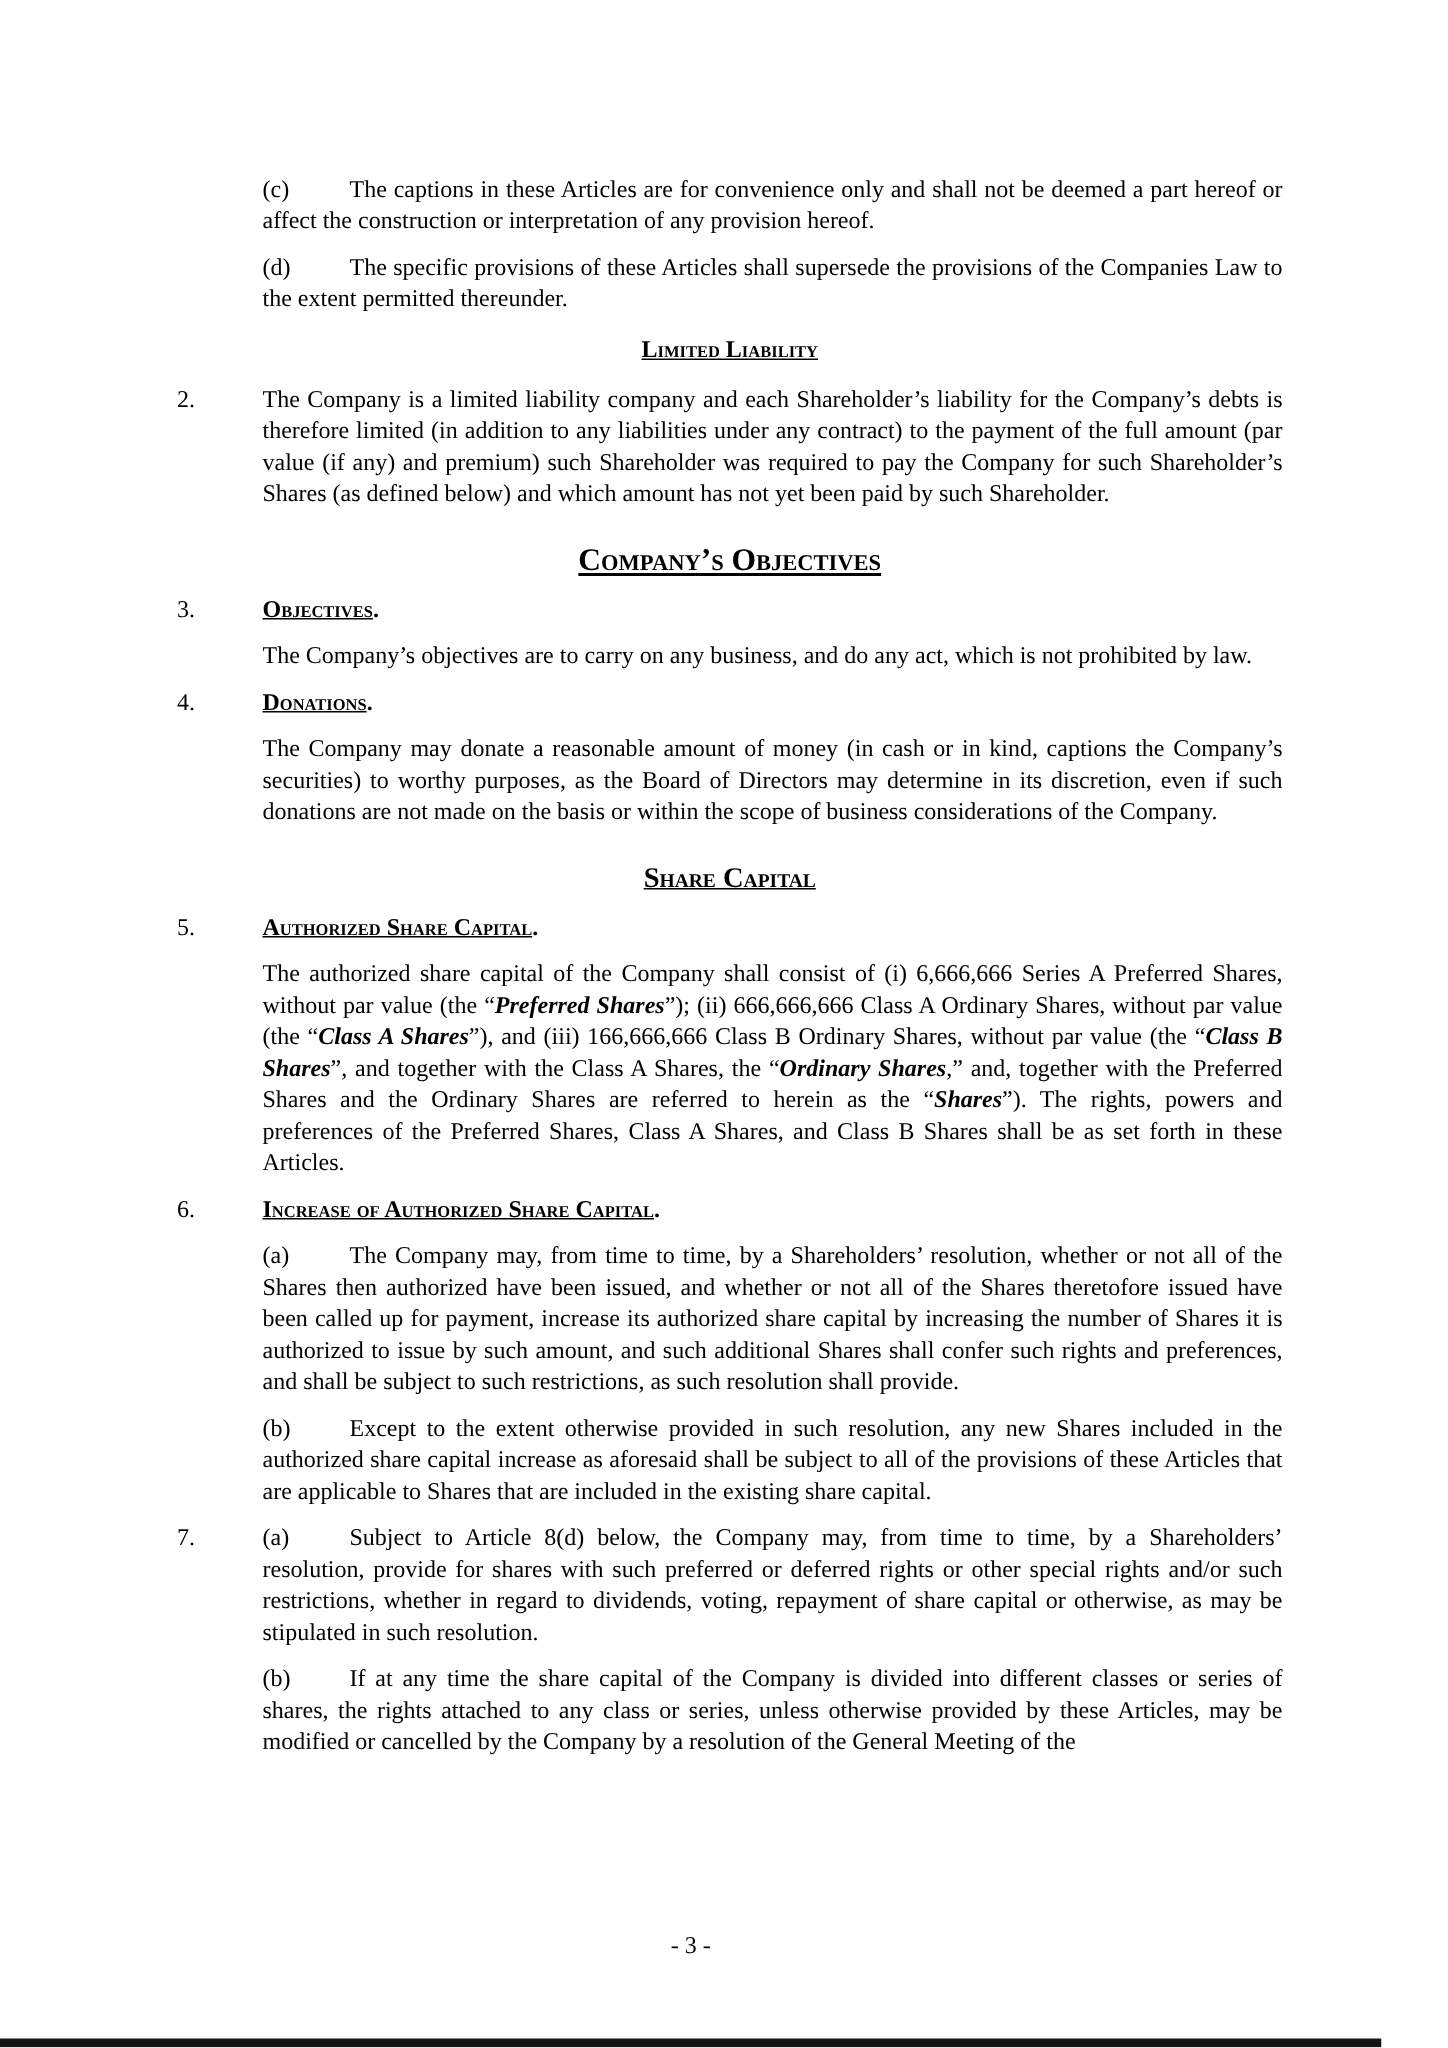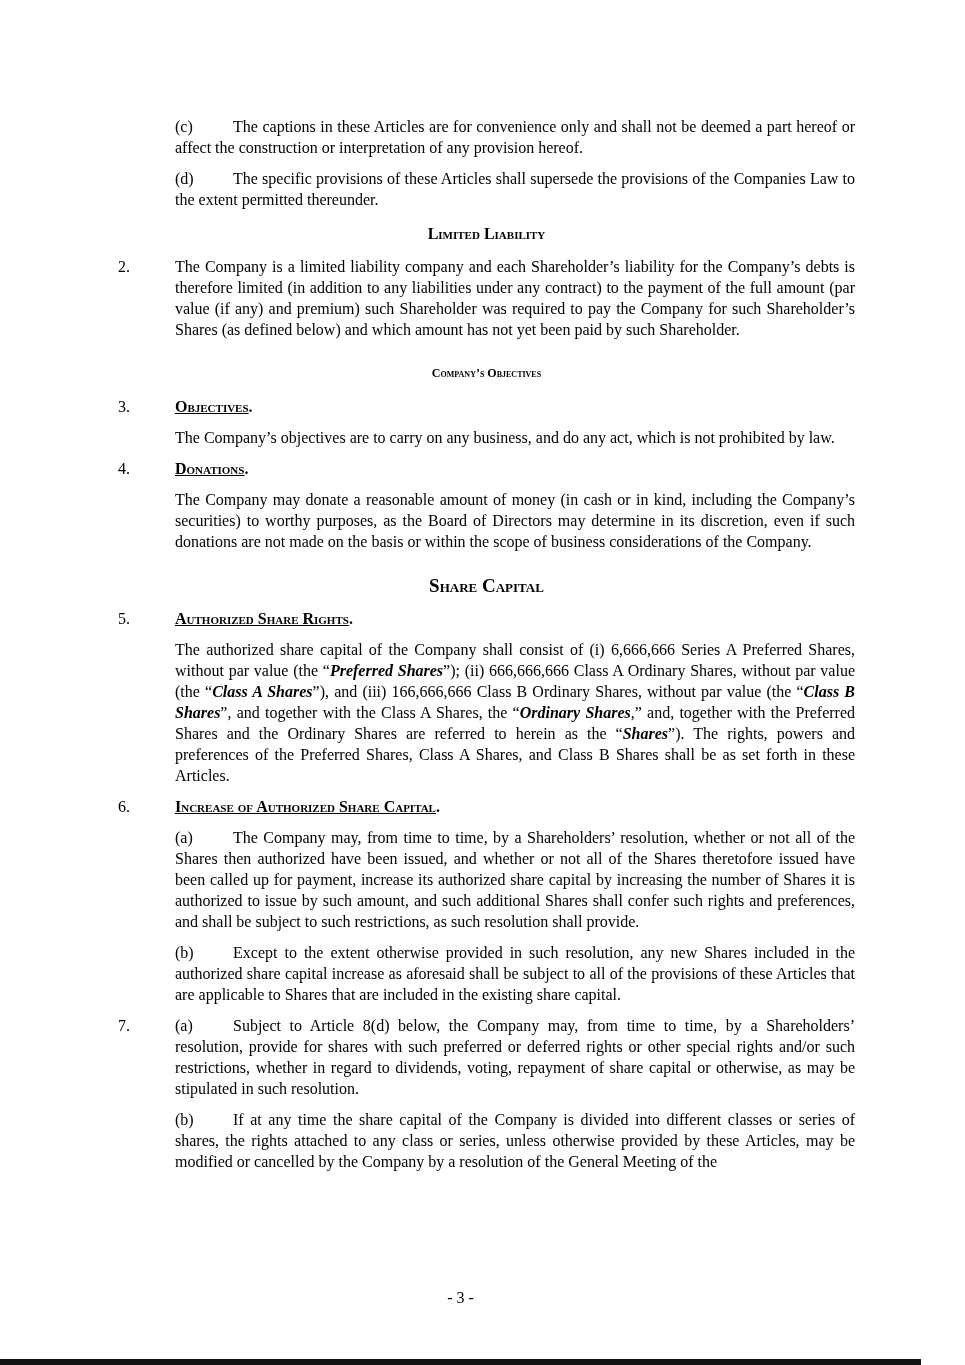--- a/index.html
+++ b/index.html
@@ -22,20 +22,21 @@
     width: 737px;
   }
   .para { text-align: justify; margin-bottom: 10px; }
   .hang { margin-left: 57px; }
   .tab-label { display: inline-block; width: 58px; }
   .center-heading {
     text-align: center;
     font-weight: bold;
     font-variant: small-caps;
     margin: 13px 0 12px 0;
+    text-decoration: underline;
   }
   .num-item { display: flex; }
   .num { width: 57px; flex-shrink: 0; }
   .item-body { flex: 1 1 auto; min-width: 0; }
   .sec-heading {
     font-weight: bold;
     font-variant: small-caps;
     margin-bottom: 10px;
     text-align: left;
   }
@@ -69,44 +70,44 @@
 
     <h2 class="center-heading" style="font-size:16px;">Limited Liability</h2>
 
     <div class="num-item">
       <div class="num">2.</div>
       <div class="item-body">
         <p class="para">The Company is a limited liability company and each Shareholder’s liability for the Company’s debts is therefore limited (in addition to any liabilities under any contract) to the payment of the full amount (par value (if any) and premium) such Shareholder was required to pay the Company for such Shareholder’s Shares (as defined below) and which amount has not yet been paid by such Shareholder.</p>
       </div>
     </div>
 
-    <h2 class="center-heading" style="font-size:12px;">Company’s Objectives</h2>
+    <h2 class="center-heading" style="font-size:21px;">Company’s Objectives</h2>
 
     <div class="num-item">
       <div class="num">3.</div>
       <div class="item-body">
         <p class="sec-heading"><span class="u">Objectives</span><span>.</span></p>
         <p class="para">The Company’s objectives are to carry on any business, and do any act, which is not prohibited by law.</p>
       </div>
     </div>
 
     <div class="num-item">
       <div class="num">4.</div>
       <div class="item-body">
         <p class="sec-heading"><span class="u">Donations</span><span>.</span></p>
-        <p class="para">The Company may donate a reasonable amount of money (in cash or in kind, including the Company’s securities) to worthy purposes, as the Board of Directors may determine in its discretion, even if such donations are not made on the basis or within the scope of business considerations of the Company.</p>
+        <p class="para">The Company may donate a reasonable amount of money (in cash or in kind, captions the Company’s securities) to worthy purposes, as the Board of Directors may determine in its discretion, even if such donations are not made on the basis or within the scope of business considerations of the Company.</p>
       </div>
     </div>
 
     <h2 class="center-heading" style="font-size:19px;">Share Capital</h2>
 
     <div class="num-item">
       <div class="num">5.</div>
       <div class="item-body">
-        <p class="sec-heading"><span class="u">Authorized Share Rights</span><span>.</span></p>
+        <p class="sec-heading"><span class="u">Authorized Share Capital</span><span>.</span></p>
         <p class="para"><span>The authorized share capital of the Company shall consist of (i) 6,666,666 Series A Preferred Shares, without par value (the “</span><span class="term">Preferred Shares</span><span>”); (ii) 666,666,666 Class A Ordinary Shares, without par value (the “</span><span class="term">Class A Shares</span><span>”), and (iii) 166,666,666 Class B Ordinary Shares, without par value (the “</span><span class="term">Class B Shares</span><span>”, and together with the Class A Shares, the “</span><span class="term">Ordinary Shares</span><span>,” and, together with the Preferred Shares and the Ordinary Shares are referred to herein as the “</span><span class="term">Shares</span><span>”). The rights, powers and preferences of the Preferred Shares, Class A Shares, and Class B Shares shall be as set forth in these Articles.</span></p>
       </div>
     </div>
 
     <div class="num-item">
       <div class="num">6.</div>
       <div class="item-body">
         <p class="sec-heading"><span class="u">Increase of Authorized Share Capital</span><span>.</span></p>
         <p class="para"><span class="tab-label">(a)</span><span>The Company may, from time to time, by a Shareholders’ resolution, whether or not all of the Shares then authorized have been issued, and whether or not all of the Shares theretofore issued have been called up for payment, increase its authorized share capital by increasing the number of Shares it is authorized to issue by such amount, and such additional Shares shall confer such rights and preferences, and shall be subject to such restrictions, as such resolution shall provide.</span></p>
         <p class="para"><span class="tab-label">(b)</span><span>Except to the extent otherwise provided in such resolution, any new Shares included in the authorized share capital increase as aforesaid shall be subject to all of the provisions of these Articles that are applicable to Shares that are included in the existing share capital.</span></p>

